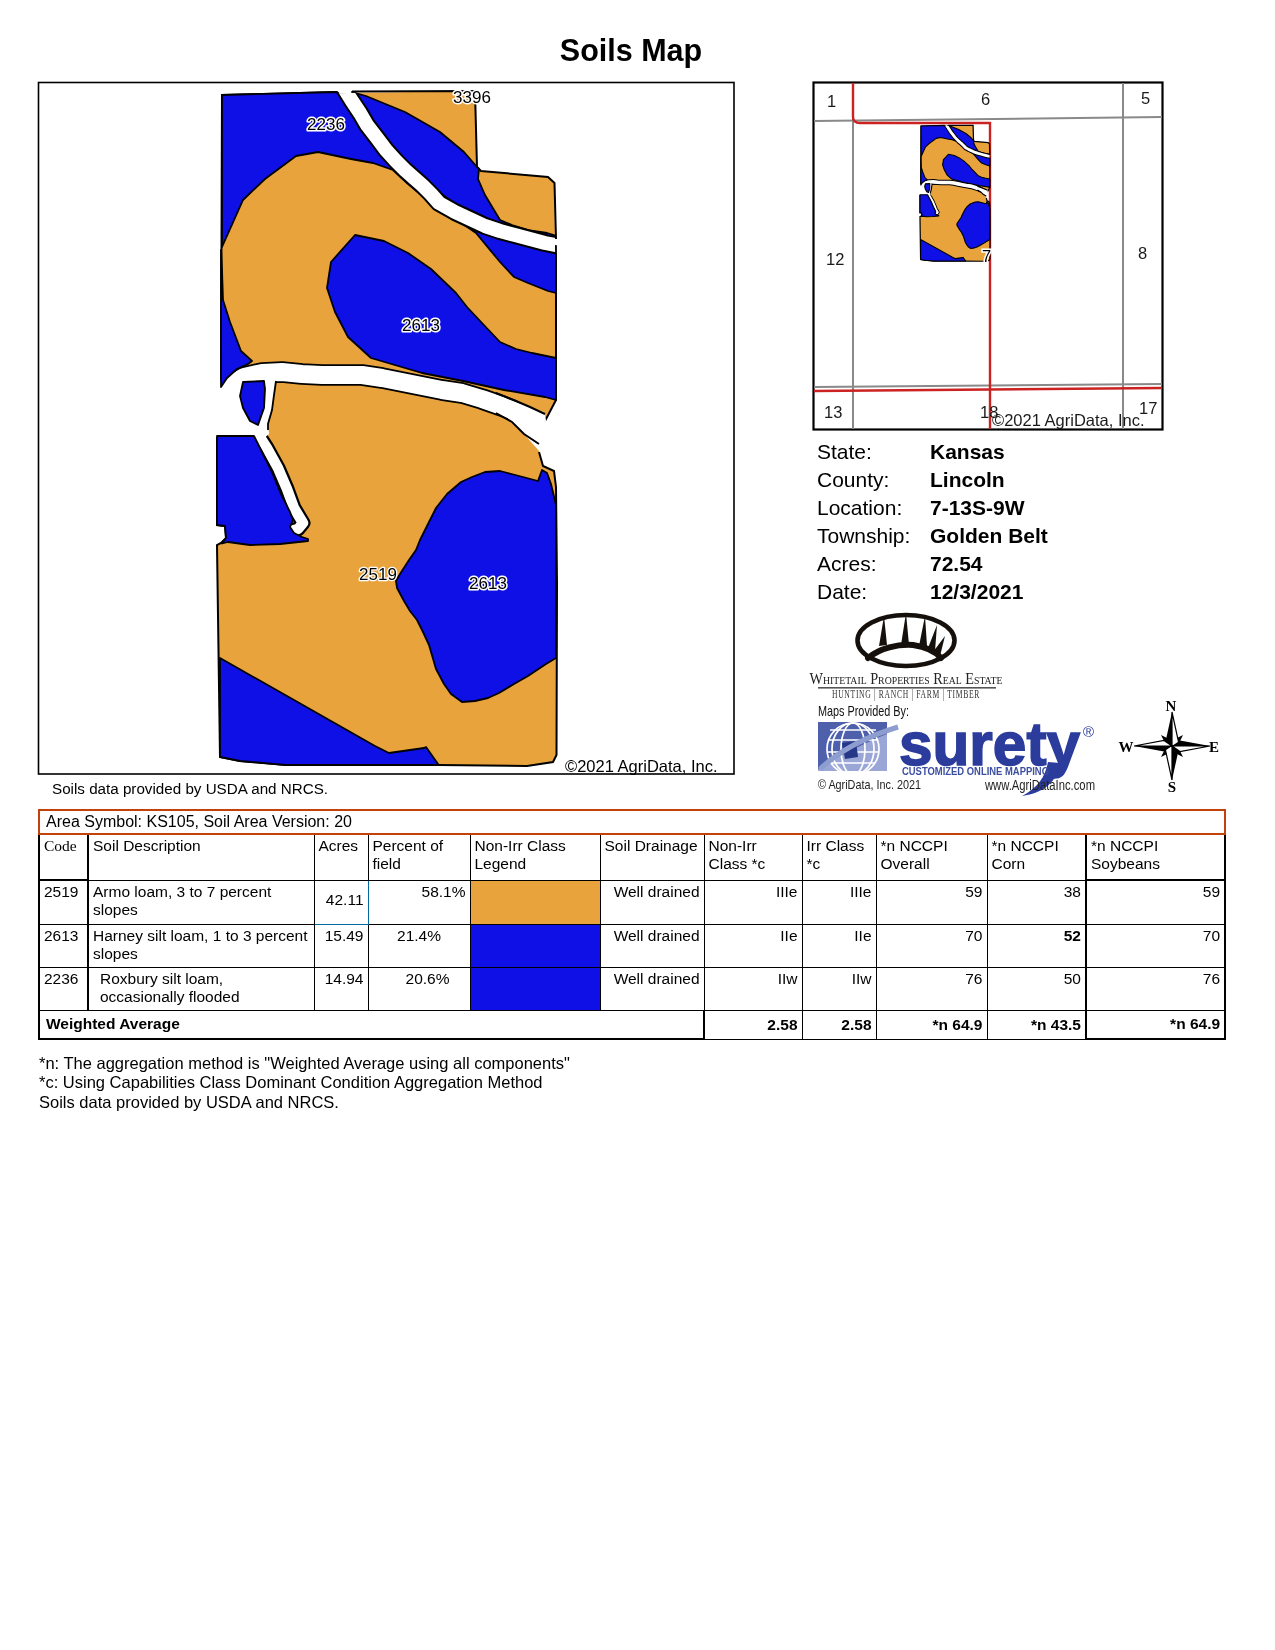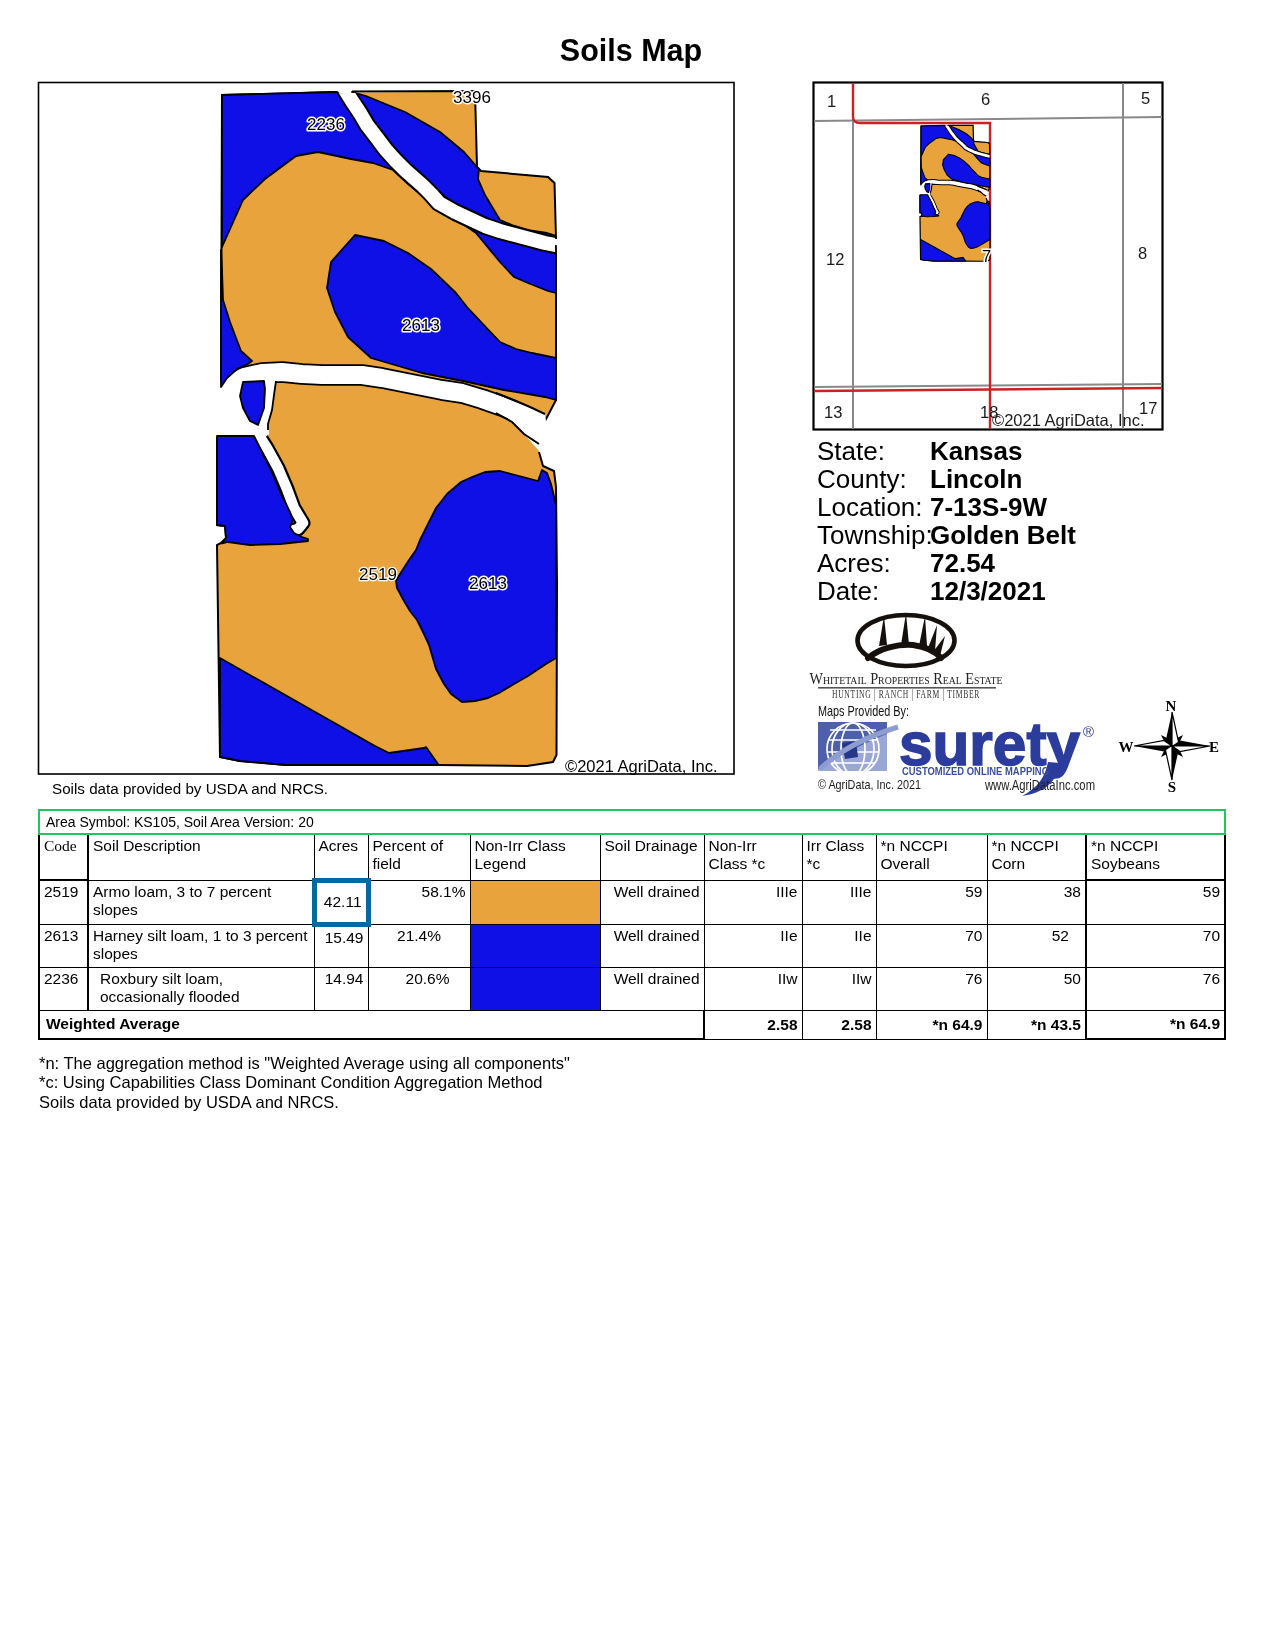--- a/index.html
+++ b/index.html
@@ -117,21 +117,21 @@
     <text x="824" y="418">13</text>
     <text x="980" y="418">18</text>
     <text x="1139" y="414">17</text>
   </g>
 
   <text x="982" y="262" font-size="16.5px" fill="#000" stroke="#fff" stroke-width="3" paint-order="stroke">7</text>
 
   <text x="992" y="426" font-size="16.5px" fill="#1a1a1a">©2021 AgriData, Inc.</text>
 </svg>
 
-<div class="abs" style="left:817px;top:438px;font-size:26px;line-height:27.9px;">
+<div class="abs" style="left:817px;top:438px;font-size:21px;line-height:27.9px;">
 
   <div><span style="display:inline-block;width:113px;">State:</span><b>Kansas</b></div>
 
   <div><span style="display:inline-block;width:113px;">County:</span><b>Lincoln</b></div>
 
   <div><span style="display:inline-block;width:113px;">Location:</span><b>7-13S-9W</b></div>
 
   <div><span style="display:inline-block;width:113px;">Township:</span><b>Golden Belt</b></div>
 
   <div><span style="display:inline-block;width:113px;">Acres:</span><b>72.54</b></div>
@@ -208,62 +208,62 @@
       <col style="width:104px">
       <col style="width:98px">
       <col style="width:74px">
       <col style="width:111px">
       <col style="width:99px">
       <col style="width:139px">
   </colgroup>
   <tbody>
 
   <tr style="height:24px;">
-        <td colspan="11" style="border:2px solid #22c55e;padding:1px 6px;vertical-align:middle;font-size:14px;">Area Symbol: KS105, Soil Area Version: 20</td>
+        <td colspan="11" style="border:2px solid #c2410c;padding:1px 6px;vertical-align:middle;font-size:16px;">Area Symbol: KS105, Soil Area Version: 20</td>
       </tr>
 
   <tr style="height:46px;vertical-align:top;">
     <td style="border:2px solid #000;border-top:1px solid #000;padding:2px 4px;font-family:Liberation Serif, serif;">Code</td>
     <td style="border:1px solid #000;padding:2px 4px;">Soil Description</td>
     <td style="border:1px solid #000;padding:2px 4px;">Acres</td>
     <td style="border:1px solid #000;padding:2px 4px;">Percent of field</td>
     <td style="border:1px solid #000;padding:2px 4px;">Non-Irr Class Legend</td>
     <td style="border:1px solid #000;padding:2px 4px;">Soil Drainage</td>
     <td style="border:1px solid #000;padding:2px 4px;">Non-Irr Class *c</td>
     <td style="border:1px solid #000;padding:2px 4px;">Irr Class *c</td>
     <td style="border:1px solid #000;padding:2px 4px;">*n NCCPI Overall</td>
     <td style="border:1px solid #000;padding:2px 4px;">*n NCCPI Corn</td>
     <td style="border:2px solid #000;border-top:1px solid #000;padding:2px 4px;margin-top:36px;">*n NCCPI Soybeans</td>
   </tr>
 
   <tr style="height:44px;vertical-align:top;">
     <td style="border:2px solid #000;border-top:1px solid #000;border-bottom:1px solid #000;padding:2px 4px;">2519</td>
     <td style="border:1px solid #000;padding:2px 4px;">Armo loam, 3 to 7 percent slopes</td>
-    <td style="border:5px solid #0369a1;padding:10px 4px;text-align:right;">42.11</td>
+    <td style="border:1px solid #0369a1;padding:10px 4px;text-align:right;">42.11</td>
     <td style="border:1px solid #000;padding:2px 4px;text-align:right;">58.1%</td>
     <td style="border:1px solid #000;padding:0;background:#E8A33D;"></td>
     <td style="border:1px solid #000;padding:2px 4px;text-align:right;">Well drained</td>
     <td style="border:1px solid #000;padding:2px 4px;text-align:right;">IIIe</td>
     <td style="border:1px solid #000;padding:2px 4px;text-align:right;">IIIe</td>
     <td style="border:1px solid #000;padding:2px 4px;text-align:right;">59</td>
     <td style="border:1px solid #000;padding:2px 4px;text-align:right;">38</td>
     <td style="border:2px solid #000;border-top:1px solid #000;border-bottom:1px solid #000;padding:2px 4px;text-align:right;">59</td>
   </tr>
 
   <tr style="height:43px;vertical-align:top;">
     <td style="border:2px solid #000;border-top:1px solid #000;border-bottom:1px solid #000;padding:2px 4px;">2613</td>
     <td style="border:1px solid #000;padding:2px 4px;">Harney silt loam, 1 to 3 percent slopes</td>
     <td style="border:1px solid #000;padding:2px 4px;text-align:right;">15.49</td>
     <td style="border:1px solid #000;padding:2px 4px;text-align:center;">21.4%</td>
     <td style="border:1px solid #000;padding:0;background:#0E10E6;"></td>
     <td style="border:1px solid #000;padding:2px 4px;text-align:right;">Well drained</td>
     <td style="border:1px solid #000;padding:2px 4px;text-align:right;">IIe</td>
     <td style="border:1px solid #000;padding:2px 4px;text-align:right;">IIe</td>
     <td style="border:1px solid #000;padding:2px 4px;text-align:right;">70</td>
-    <td style="border:1px solid #000;padding:2px 16px;text-align:right;">52</td>
+    <td style="border:1px solid #000;padding:2px 4px;text-align:right;font-weight:bold;">52</td>
     <td style="border:2px solid #000;border-top:1px solid #000;border-bottom:1px solid #000;padding:2px 4px;text-align:right;">70</td>
   </tr>
 
   <tr style="height:43px;vertical-align:top;">
     <td style="border:2px solid #000;border-top:1px solid #000;border-bottom:1px solid #000;padding:2px 4px;">2236</td>
     <td style="border:1px solid #000;padding:2px 11px;">Roxbury silt loam, occasionally flooded</td>
     <td style="border:1px solid #000;padding:2px 4px;text-align:right;">14.94</td>
     <td style="border:1px solid #000;padding:2px 20px;text-align:right;">20.6%</td>
     <td style="border:1px solid #000;padding:0;background:#0E10E6;"></td>
     <td style="border:1px solid #000;padding:2px 4px;text-align:right;">Well drained</td>

